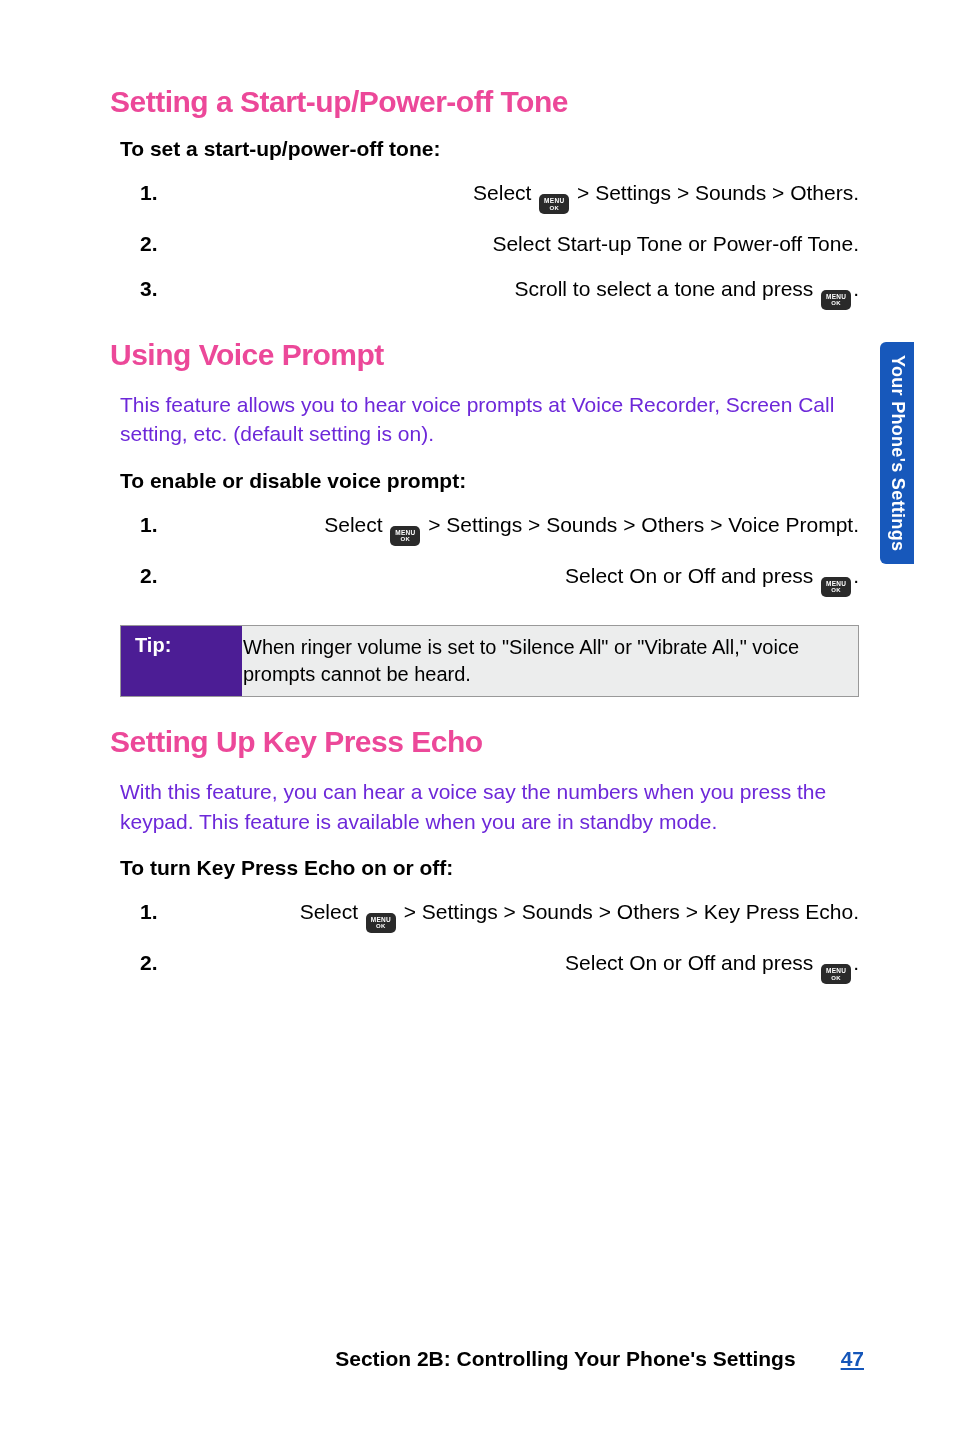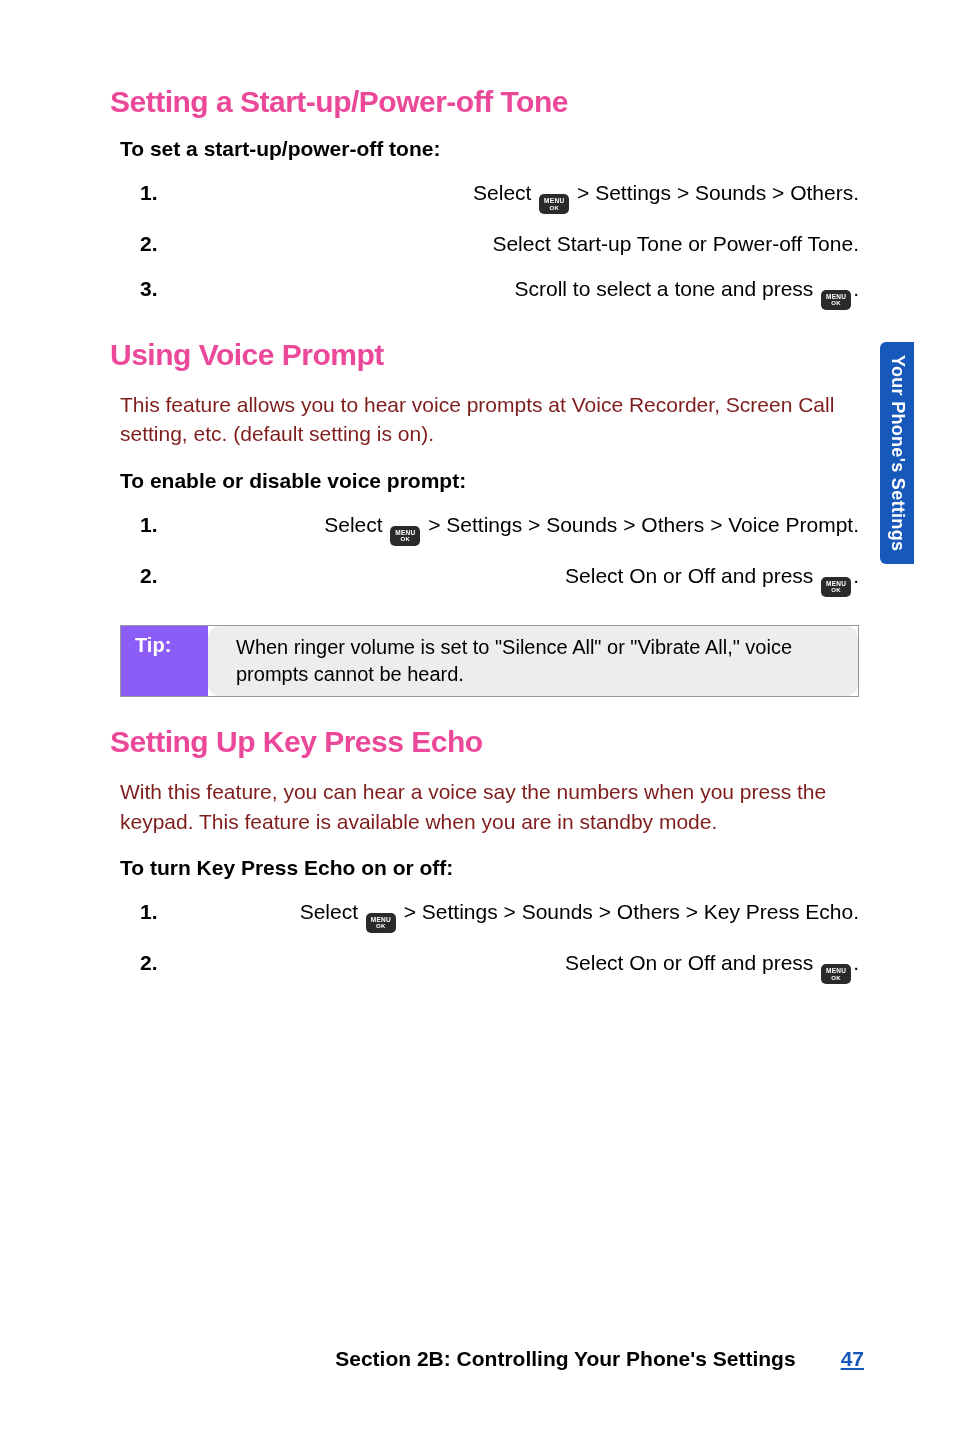--- a/index.html
+++ b/index.html
@@ -22,21 +22,21 @@
       font-weight: bold;
       margin-bottom: 18px;
       letter-spacing: -0.5px;
     }
     .intro-text {
       font-size: 21px;
       margin-bottom: 20px;
       line-height: 1.4;
       padding-left: 10px;
       font-weight: 400;
-      color: #7f1d1d;
+      color: #6d28d9;
     }
     .subheading {
       font-size: 21px;
       font-weight: bold;
       margin-bottom: 18px;
       padding-left: 10px;
       color: #000;
     }
     .step-list {
       list-style: none;
@@ -89,37 +89,36 @@
     }
     .bold {
       font-weight: normal;
     }
     .tip-box {
       display: flex;
       margin: 5px 0 28px 10px;
       border: 1px solid #999;
     }
     .tip-label {
-      background: #8b5cf6;
+      background: #4c1d95;
       color: #fff;
       font-weight: bold;
       font-size: 20px;
       padding: 8px 14px;
-      width: 87px;
+      width: 121px;
       flex-shrink: 0;
       display: flex;
       align-items: flex-start;
     }
     .tip-content {
       background: #eceded;
       font-size: 20px;
-      padding: 8px 28px;
+      padding: 8px 1px;
       flex: 1;
       line-height: 1.35;
-      border-radius: 12px;
     }
     .side-tab {
       position: absolute;
       right: 40px;
       top: 342px;
       width: 34px;
       height: 222px;
       background: #1758bb;
       border-top-left-radius: 6px;
       border-bottom-left-radius: 6px;

